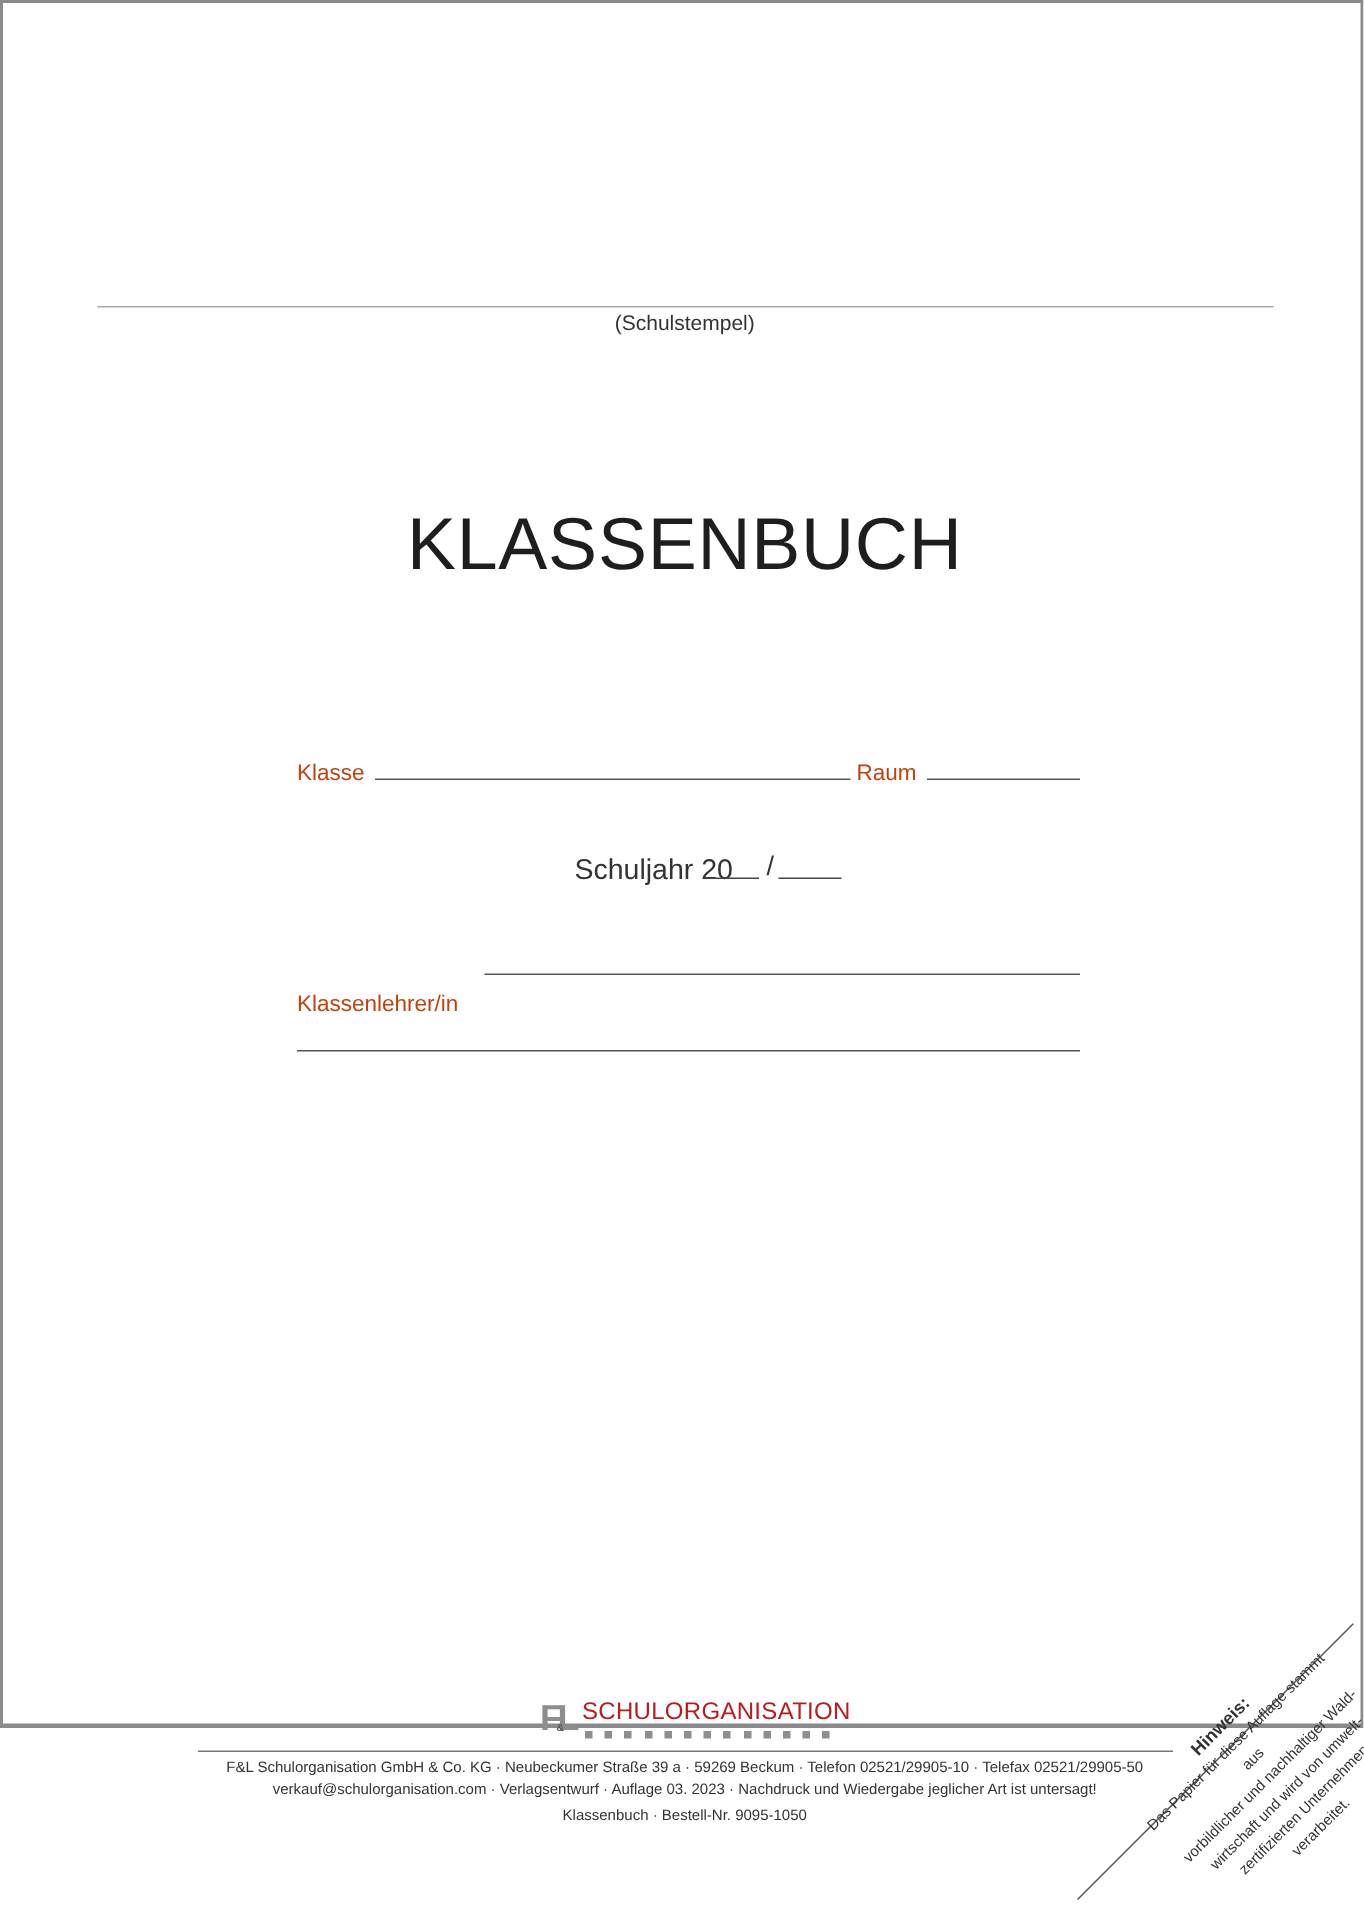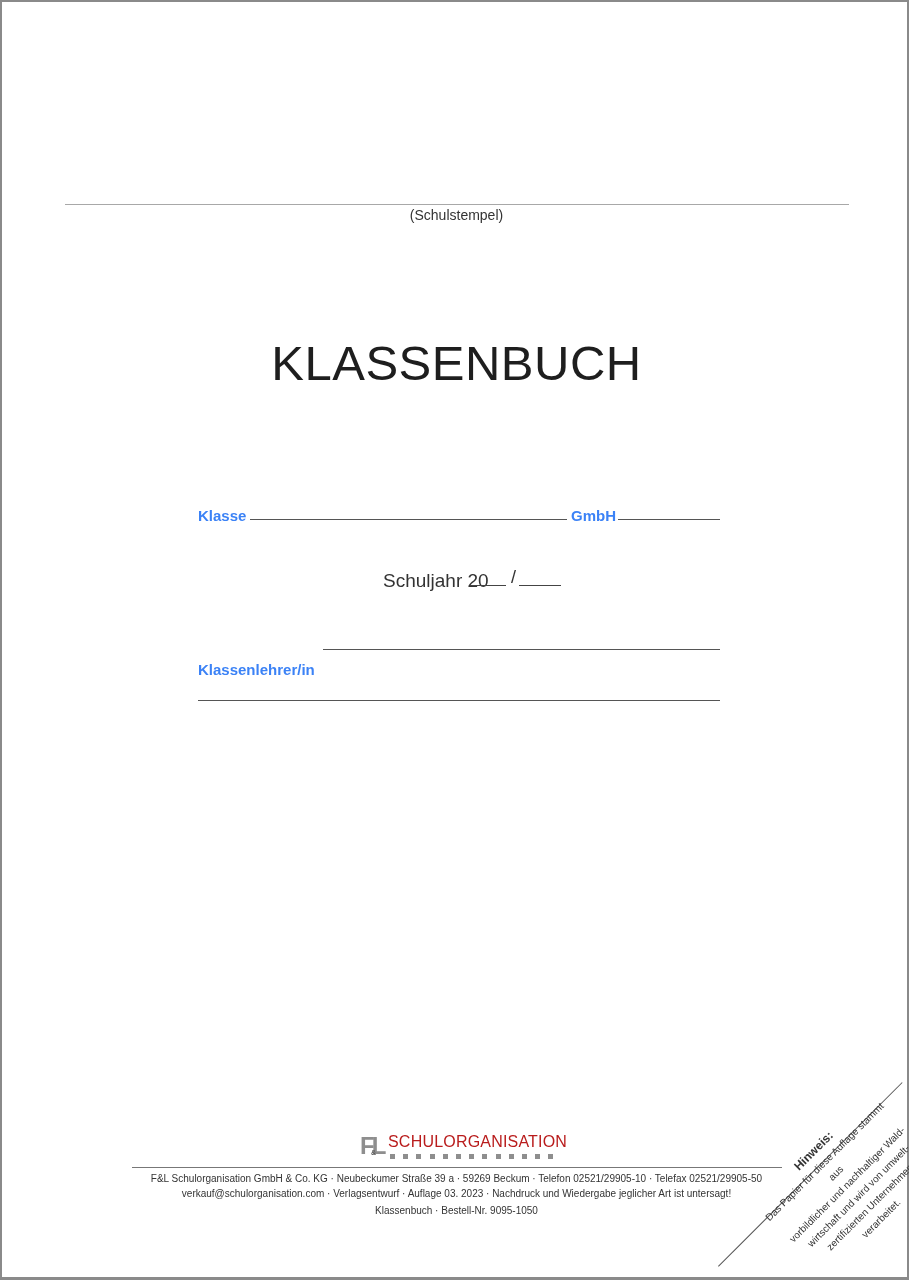--- a/index.html
+++ b/index.html
@@ -1,29 +1,29 @@
 <!DOCTYPE html>
 <html><head>
   <meta charset="utf-8">
   <style>
     * { box-sizing: border-box; margin: 0; padding: 0; }
     html, body { width: 909px; height: 1280px; background: #ffffff; overflow: hidden; }
     body { font-family: "Liberation Sans", sans-serif; color: #222; position: relative; }
 
     .page {
-      position: absolute; left: 0; top: 0; width: 909px; height: 1280px;
+      position: absolute; left: 0; top: 0; width: 909px; height: 1152px;
       border: 2px solid #8a8a8a; border-bottom-width: 3px; background: #fff;
     }
 
     .stamp-line { position: absolute; left: 63px; top: 202px; width: 784px; height: 0; border-top: 1.5px solid #a8a8a8; }
     .stamp-label { position: absolute; left: 0; width: 909px; top: 205px; text-align: center; font-size: 14px; color: #333; }
 
     .title { position: absolute; left: 0; width: 909px; top: 333px; text-align: center; font-size: 49px; color: #1e1e1e; letter-spacing: 0.5px; }
 
-    .field-label { position: absolute; font-size: 15px; font-weight: bold; color: #3b82f6; }
+    .field-label { position: absolute; font-size: 15px; font-weight: normal; color: #c2410c; }
     .field-line { position: absolute; height: 0; border-top: 1.2px solid #555; }
 
     .schuljahr { position: absolute; top: 568px; left: 381px; font-size: 19px; color: #333; white-space: nowrap; }
     .sj-blank { position: absolute; height: 0; border-top: 1.2px solid #444; }
     .sj-slash { position: absolute; top: 565px; font-size: 18px; color: #333; }
 
     .tip { position: absolute; left: 196px; top: 872px; width: 540px; font-size: 15px; line-height: 19.5px; color: #2a2a2a; }
 
     .logo { position: absolute; left: 358px; top: 1130px; width: 200px; height: 30px; }
     .logo-fl { position: absolute; left: 0; top: 2px; font-size: 24px; font-weight: bold; color: #8e8e8e; letter-spacing: -3px; line-height: 24px; }
@@ -43,21 +43,21 @@
 
 <div class="page">
 
   <div class="stamp-line"></div>
   <div class="stamp-label">(Schulstempel)</div>
 
   <div class="title">KLASSENBUCH</div>
 
   <div class="field-label" style="left:196px; top:505px;">Klasse</div>
   <div class="field-line" style="left:248px; top:517px; width:317px;"></div>
-  <div class="field-label" style="left:569px; top:505px;">GmbH</div>
+  <div class="field-label" style="left:569px; top:505px;">Raum</div>
   <div class="field-line" style="left:616px; top:517px; width:102px;"></div>
 
   <div class="schuljahr">Schuljahr 20</div>
   <div class="sj-blank" style="left:468px; top:583px; width:36px;"></div>
   <div class="sj-slash" style="left:509px;">/</div>
   <div class="sj-blank" style="left:517px; top:583px; width:42px;"></div>
 
   <div class="field-label" style="left:196px; top:635px;margin-top:24px;">Klassenlehrer/in</div>
   <div class="field-line" style="left:321px; top:647px; width:397px;"></div>
   <div class="field-line" style="left:196px; top:698px; width:522px;"></div>

